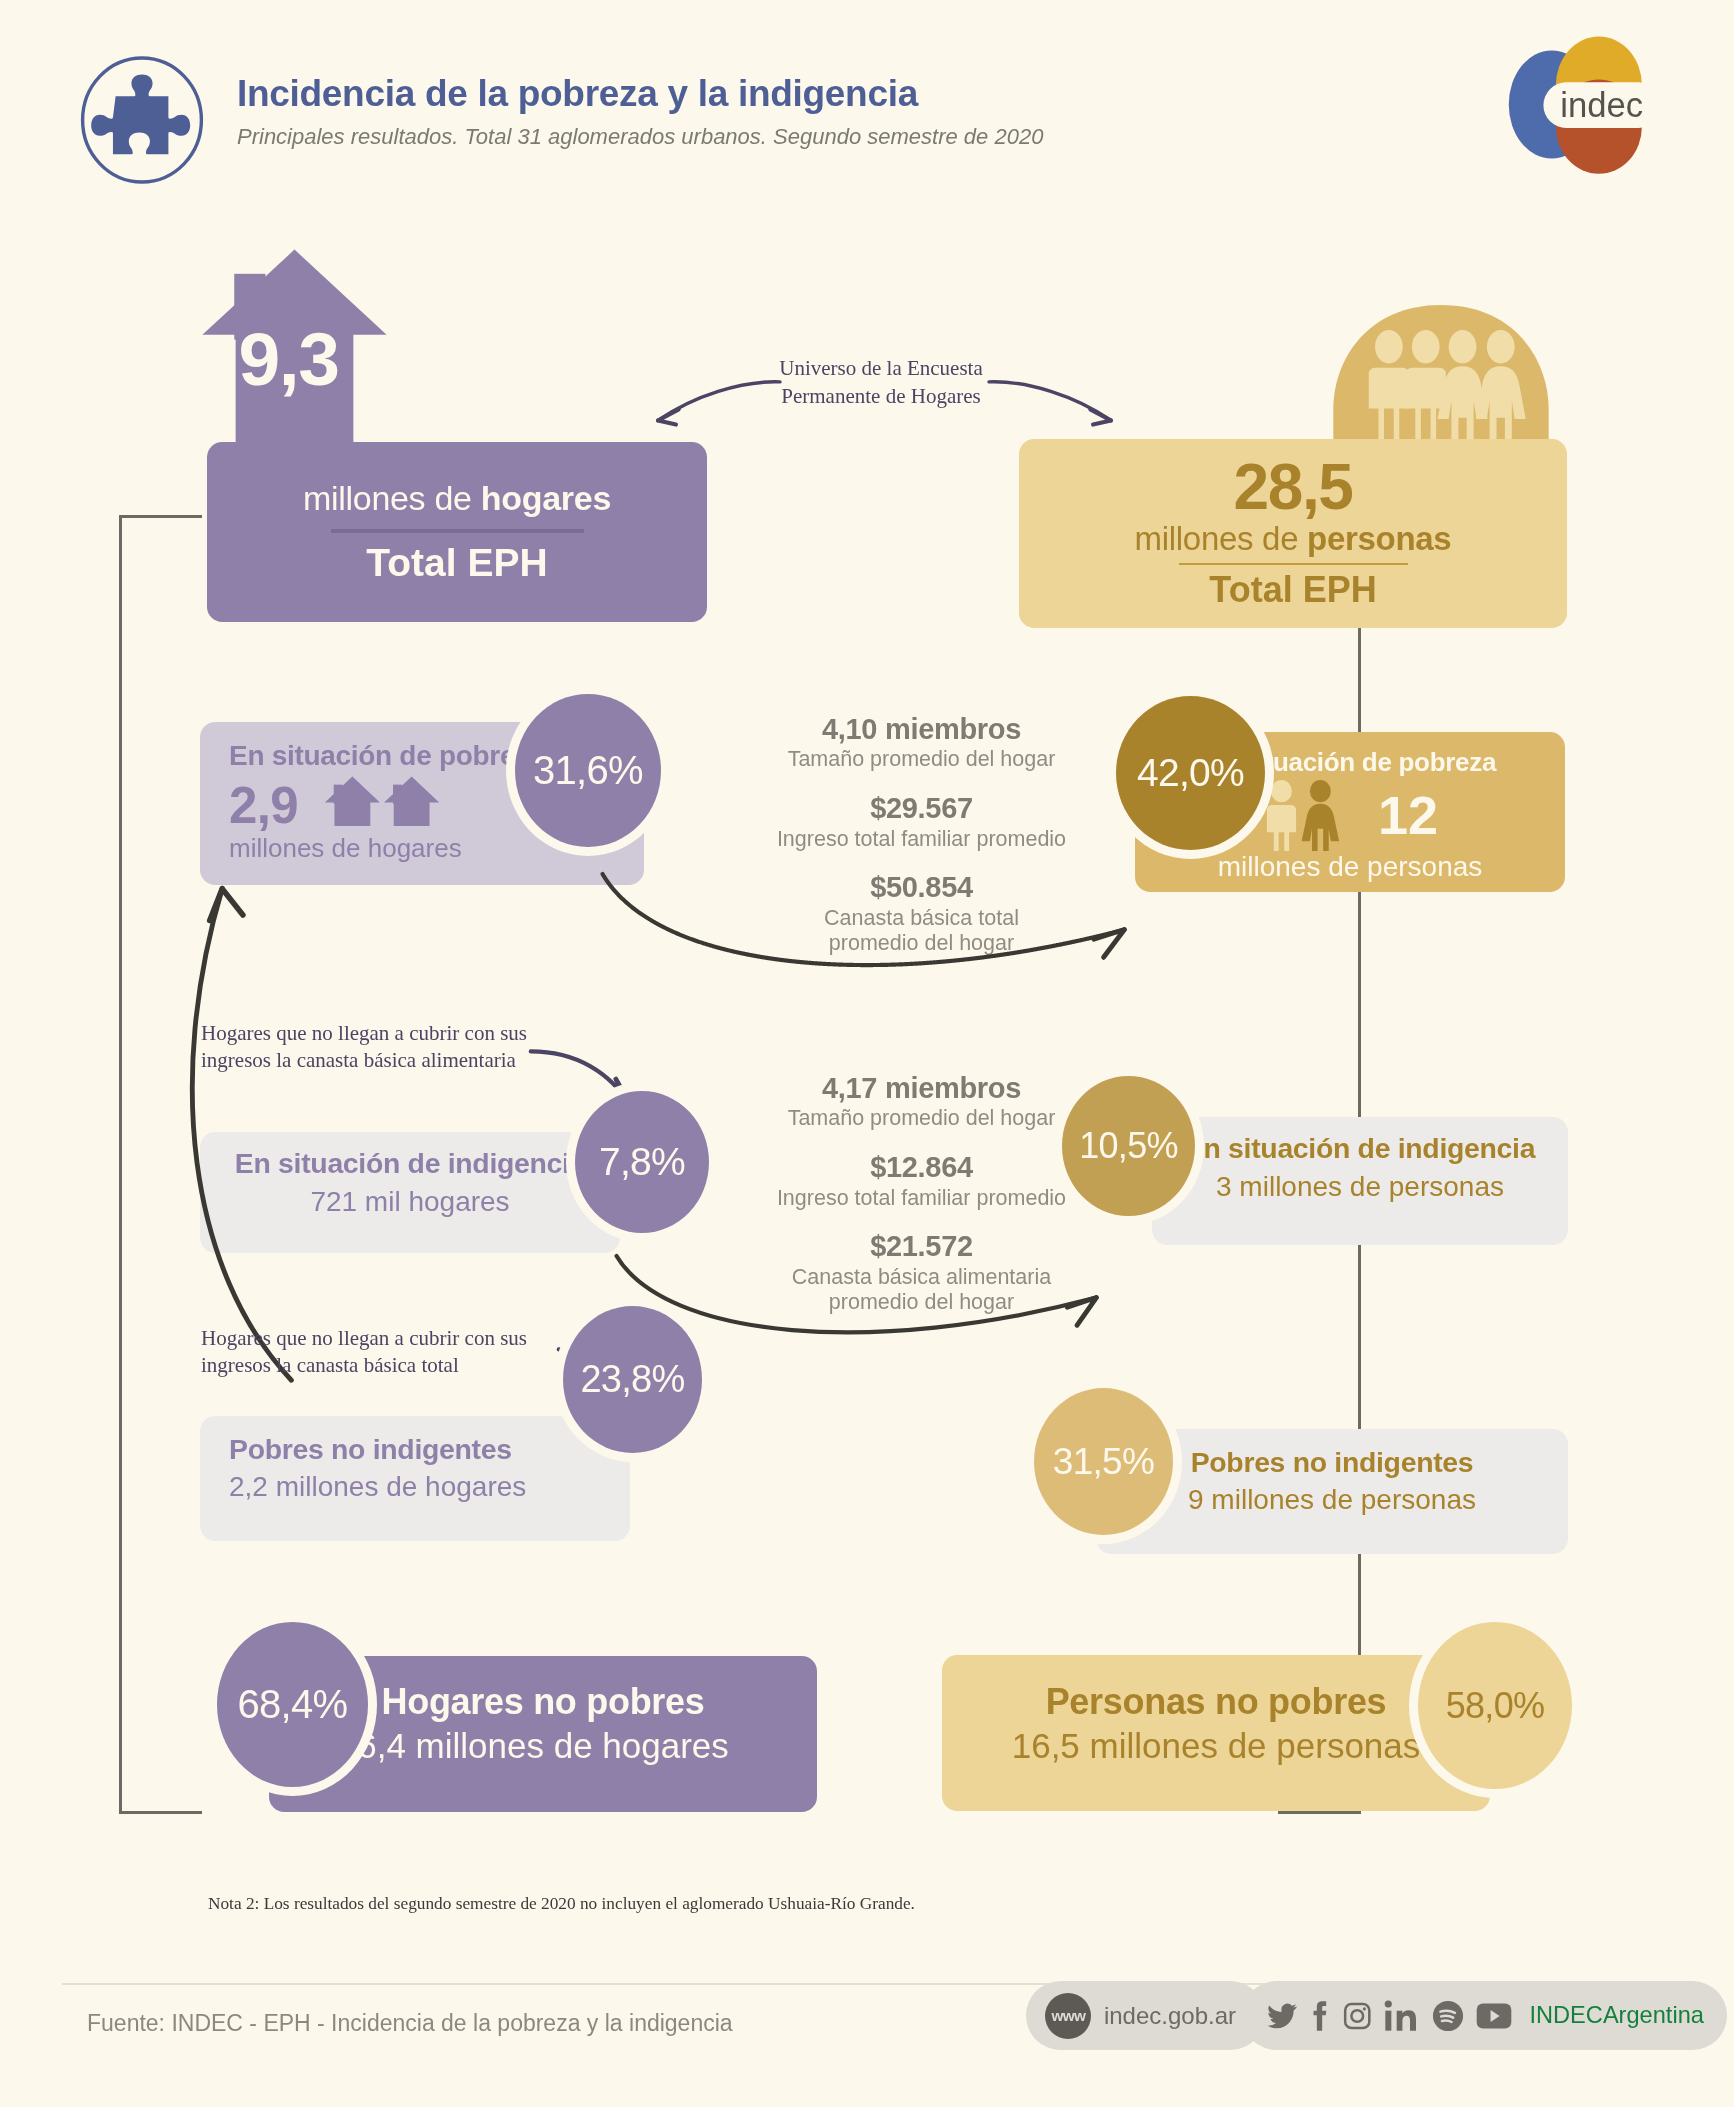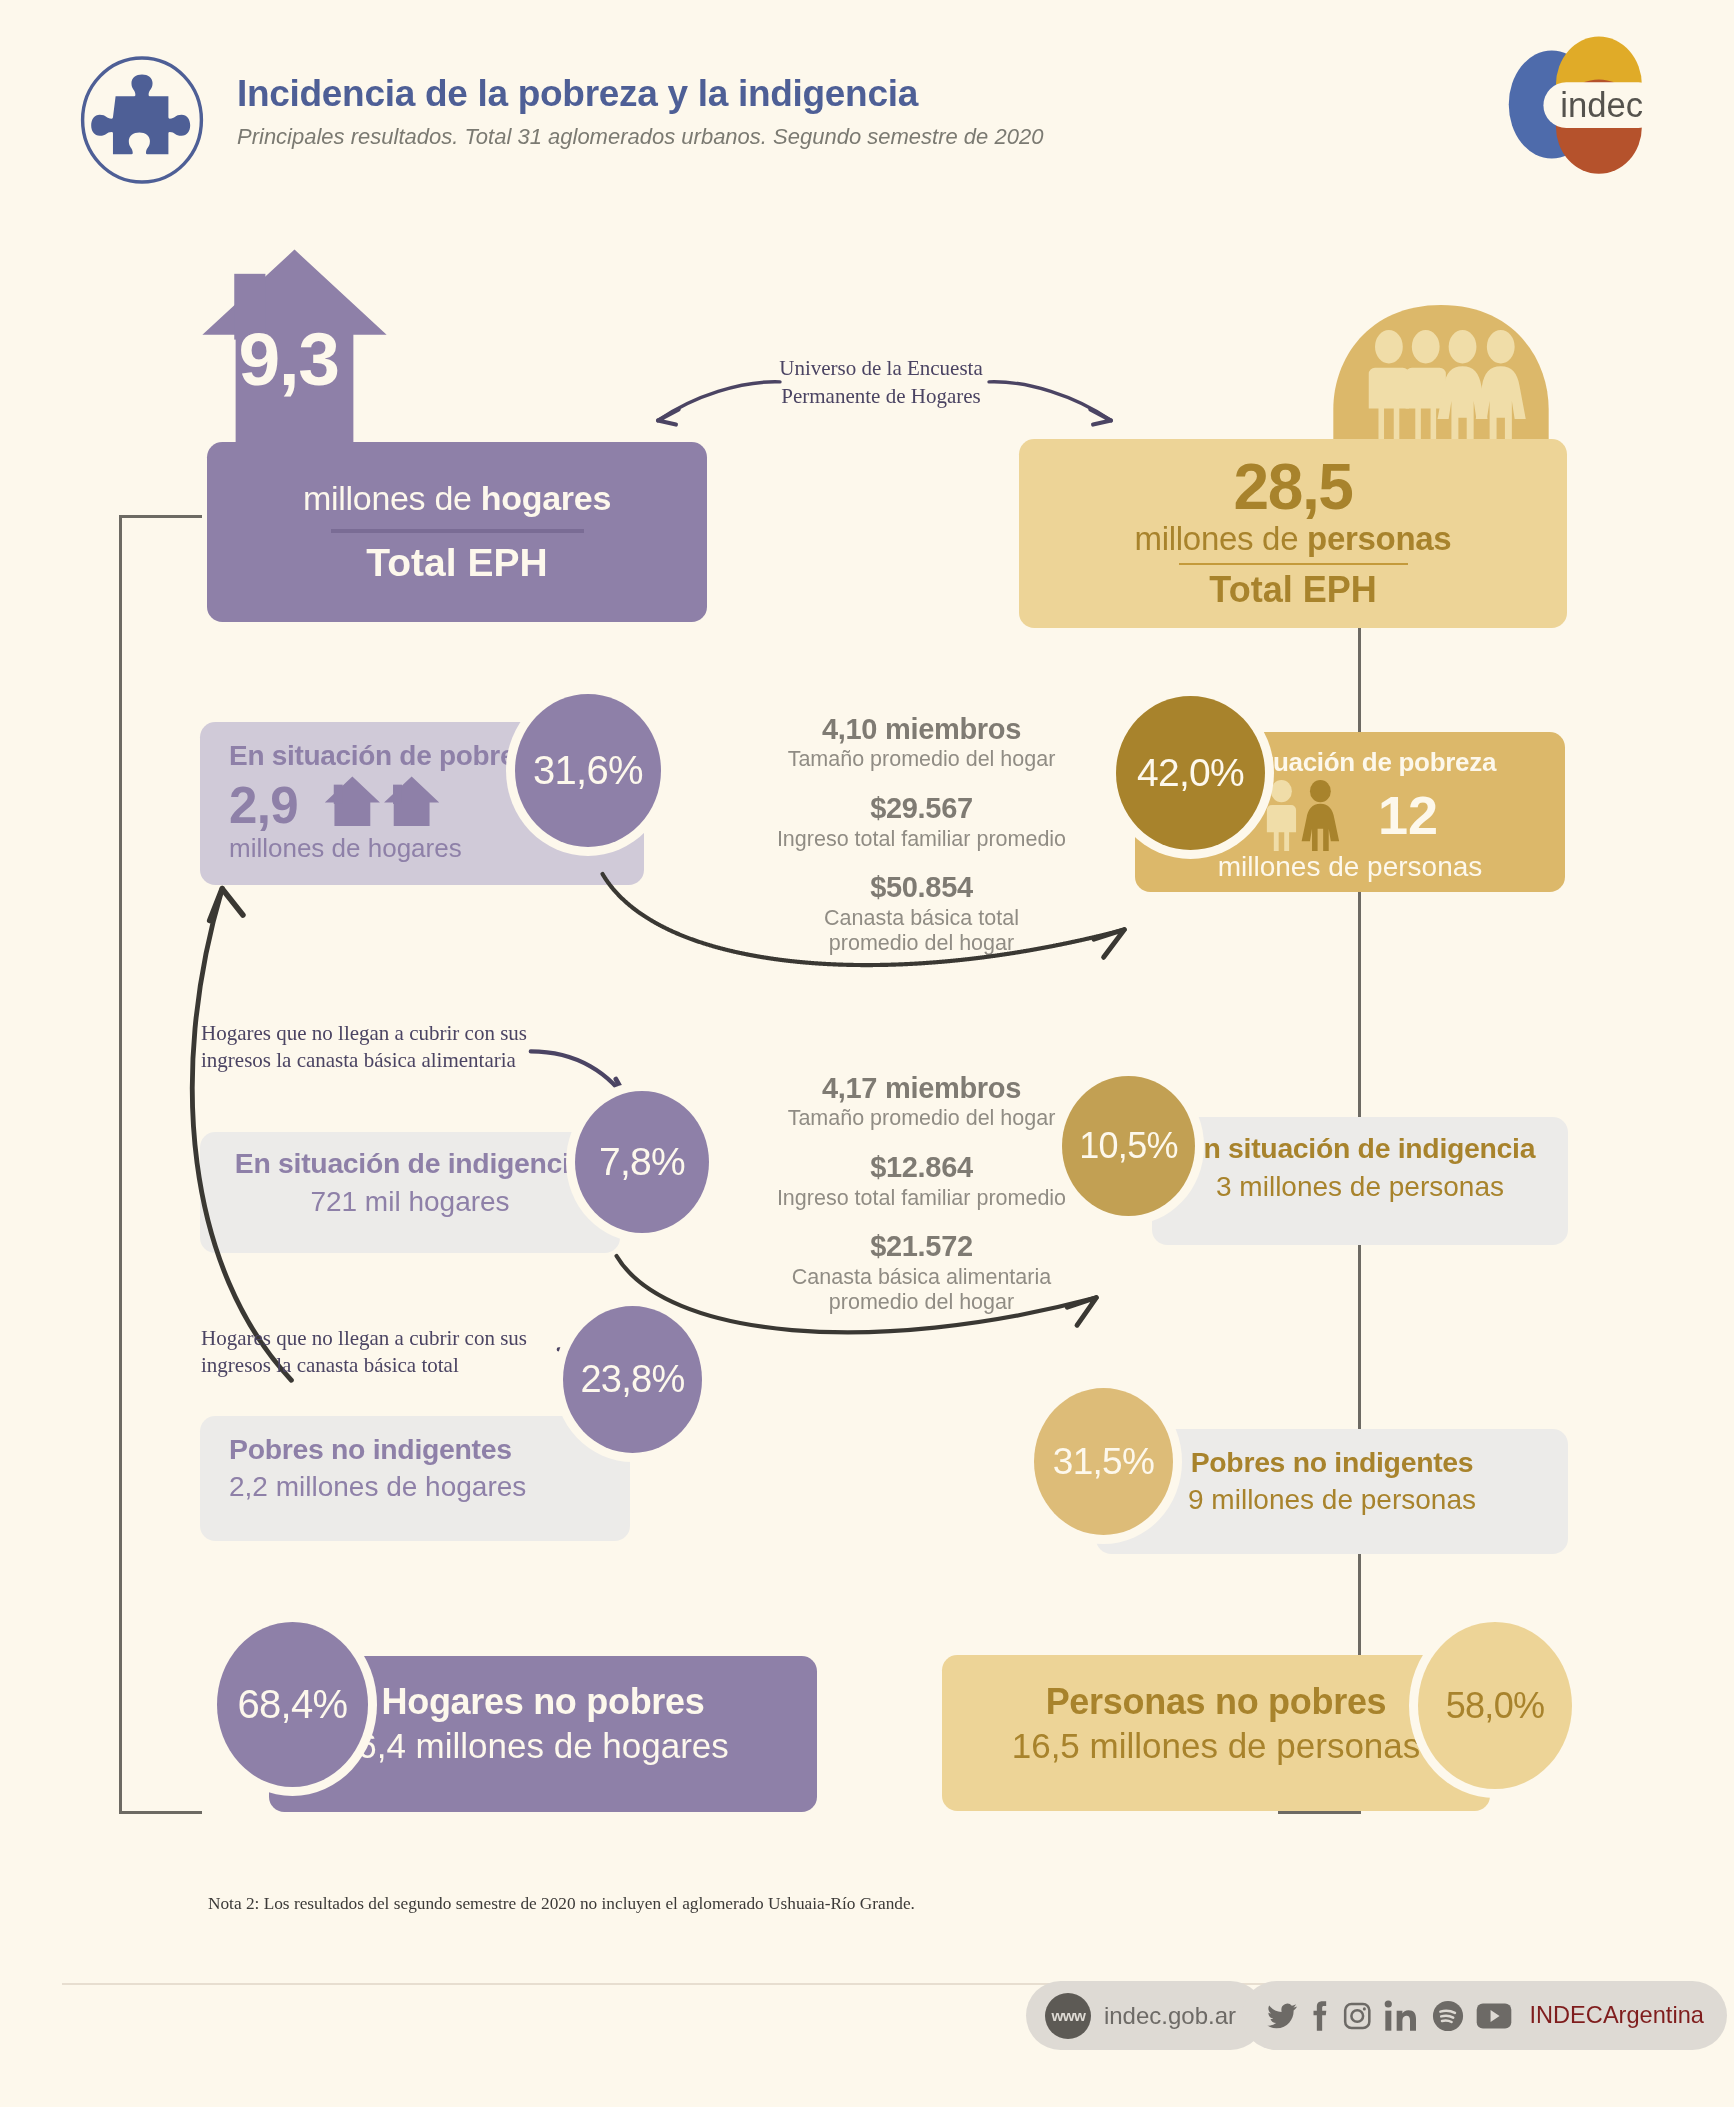--- a/index.html
+++ b/index.html
@@ -214,21 +214,21 @@
   }
   .pill-web { left: 1026px; top: 1981px; padding: 0 29px 0 19.4px; }
   .pill-social { left: 1242px; top: 1981px; padding: 0 23.6px; }
   .www-circle {
     width: 46px; height: 46px; border-radius: 50%; background: #5d5a55;
     color: #dedad4; font-size: 15.3px; font-weight: bold; letter-spacing: -0.7px;
     display: flex; align-items: center; justify-content: center;
   }
   .pill-text { font-size: 24px; color: #6d6a66; margin-left: 12.5px; }
   .social-ico { margin-right: 11.8px; display: flex; align-items: center; }
-  .social-label { font-size: 23.6px; color: #7f1d1d; margin-left: 5.6px; }
+  .social-label { font-size: 23.6px; color: #15803d; margin-left: 5.6px; }
 </style>
 </head>
 <body>
 
 <div class="page">
 
   <div class="header">
     <div class="puzzle-badge">
       <svg width="132" height="132" viewBox="0 0 100 100">
         <ellipse cx="50" cy="50" rx="45" ry="47" fill="none" stroke="#4e5f96" stroke-width="2.6"></ellipse>
@@ -432,20 +432,21 @@
   <div class="card np-p-card">
     <div class="np-p-title">Personas no pobres</div>
     <div class="np-p-sub">16,5 millones de personas</div>
   </div>
   <div class="bubble np-p-bubble">58,0%</div>
 
   <div class="notes">
     <p>Nota 2: Los resultados del segundo semestre de 2020 no incluyen el aglomerado Ushuaia-Río Grande.</p>
   </div>
   <div class="footer-rule"></div>
+  <div class="source">Fuente: INDEC - EPH - Incidencia de la pobreza y la indigencia</div>
 
   <div class="pill pill-web">
     <div class="www-circle">www</div>
     <div class="pill-text">indec.gob.ar</div>
   </div>
 
   <div class="pill pill-social">
     <span class="social-ico">
       <svg width="32" height="32" viewBox="0 0 24 24" fill="#6d6a66">
           <path d="M23 4.9c-.8.4-1.7.6-2.6.8 1-.6 1.7-1.5 2-2.5-.9.5-1.9.9-3 1.1A4.5 4.5 0 0 0 11.6 8c0 .4 0 .7.1 1A12.8 12.8 0 0 1 2.4 4.2a4.5 4.5 0 0 0 1.4 6 4.4 4.4 0 0 1-2-.6v.1c0 2.2 1.5 4 3.6 4.4a4.5 4.5 0 0 1-2 .1 4.5 4.5 0 0 0 4.2 3.1A9 9 0 0 1 1 19.2a12.7 12.7 0 0 0 6.9 2c8.3 0 12.8-6.9 12.8-12.8v-.6c.9-.6 1.7-1.5 2.3-2.4z"></path>

